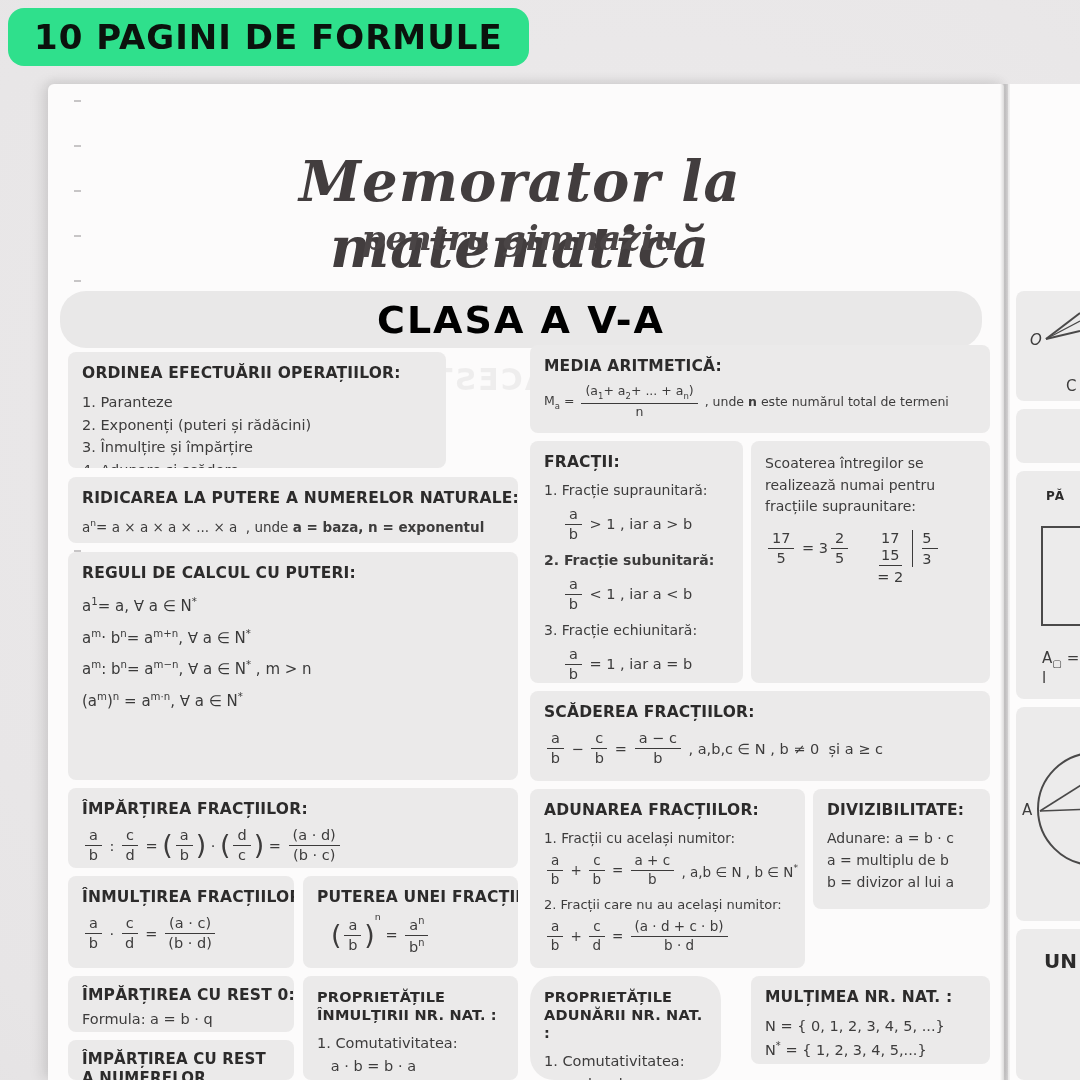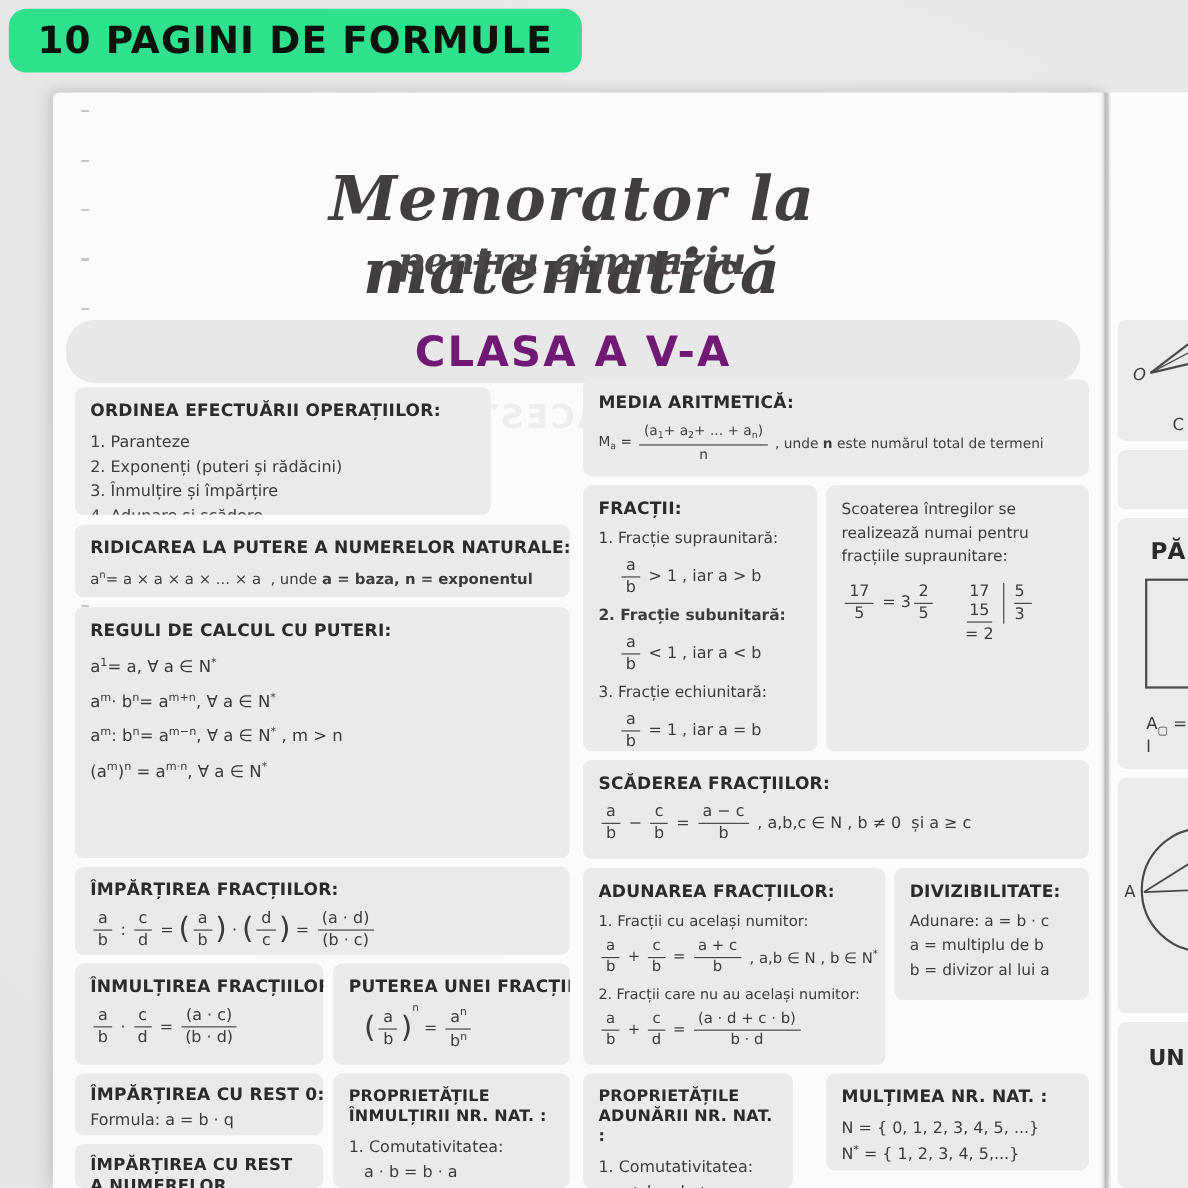--- a/index.html
+++ b/index.html
@@ -48,21 +48,21 @@
     position:absolute;left:230px;top:362px;width:750px;text-align:center;
     font-size:30px;font-weight:bold;color:#000;opacity:0.05;
     transform:scaleX(-1);letter-spacing:2px;pointer-events:none;
   }
   .class-band{
     position:absolute;left:60px;top:291px;width:922px;height:57px;
     background:#e9e8e8;border-radius:26px;
     display:flex;align-items:center;justify-content:center;
   }
   .class-band span{
-    font-size:38px;font-weight:bold;color:#701a75;letter-spacing:2px;
+    font-size:38px;font-weight:bold;color:#000000;letter-spacing:2px;
   }
   
   .sec{
     position:absolute;background:#ebeaea;border-radius:8px;
     padding:12px 14px;box-sizing:border-box;overflow:hidden;
   }
   .sec-title{font-size:15.5px;font-weight:bold;color:#2c2b2b;letter-spacing:0.2px;line-height:1.25;margin-bottom:8px;}
   .nowrap{white-space:nowrap;}
   .body{font-size:14.5px;line-height:1.55;color:#3d3c3c;}
   .tight{font-size:13.5px;white-space:nowrap;}
@@ -83,21 +83,21 @@
   .divtab{display:inline-flex;align-items:flex-start;font-size:14.5px;}
   .dl{display:flex;flex-direction:column;align-items:center;padding-right:9px;}
   .dl .d2{border-bottom:1.8px solid #3c3b3b;padding:1px 2px 2px;}
   .dl .d3{padding-top:3px;}
   .dr{display:flex;flex-direction:column;align-items:flex-start;border-left:1.8px solid #3c3b3b;padding-left:9px;}
   .dr .d1{border-bottom:1.8px solid #3c3b3b;padding:0 6px 2px 0;}
   .dr .d4{padding-top:2px;}
   
   .rp-box{position:absolute;background:#ecebeb;border-radius:8px 0 0 8px;}
   .rp-label{position:absolute;font-size:15px;color:#3d3c3c;}
-  .rp-head{position:absolute;font-size:21px;font-weight:bold;color:#2c2b2b;}
+  .rp-head{position:absolute;font-size:12px;font-weight:bold;color:#2c2b2b;}
   svg line,svg path,svg rect,svg circle{stroke:#4a4949;fill:none;}
 </style>
 </head>
 <body>
 
 <div id="scene">
 
   <div class="badge" id="badge" style="background: rgb(47, 224, 140);">
     <span>10 PAGINI DE FORMULE</span>
   </div>
@@ -212,21 +212,21 @@
     <div class="formula" style="margin-top:4px;font-size:13.5px;"><span class="fwrap"><span class="frac"><span class="num">a</span><span class="den">b</span></span></span><span class="ftext"> + </span><span class="fwrap"><span class="frac"><span class="num">c</span><span class="den">d</span></span></span><span class="ftext"> = </span><span class="fwrap"><span class="frac"><span class="num">(a · d + c · b)</span><span class="den">b · d</span></span></span></div>
   </div>
 
   <div class="sec" style="left:813px;top:789px;width:177px;height:120px;">
     <div class="sec-title">DIVIZIBILITATE:</div>
     <div class="body" style="font-size:14px;">Adunare:  a = b · c</div>
     <div class="body" style="font-size:14px;">a = multiplu de b</div>
     <div class="body" style="font-size:14px;">b = divizor al lui a</div>
   </div>
 
-  <div class="sec" style="left:530px;top:976px;width:191px;height:104px;">
+  <div class="sec" style="left:530px;top:976px;width:191px;height:104px;border-radius:24px;">
     <div class="sec-title" style="font-size:14.5px;">PROPRIETĂȚILE ADUNĂRII NR. NAT. :</div>
     <div class="body">1. Comutativitatea:<br>&nbsp;&nbsp;&nbsp;a + b = b + a</div>
     <div class="body">2. Asociativitatea:</div>
   </div>
 
   <div class="sec" style="left:751px;top:976px;width:239px;height:88px;">
     <div class="sec-title nowrap">MULȚIMEA NR. NAT. :</div>
     <div class="body nowrap">N = { 0, 1, 2, 3, 4, 5, ...}</div>
     <div class="body nowrap">N<sup>*</sup> = { 1, 2, 3, 4, 5,...}</div>
   </div>

